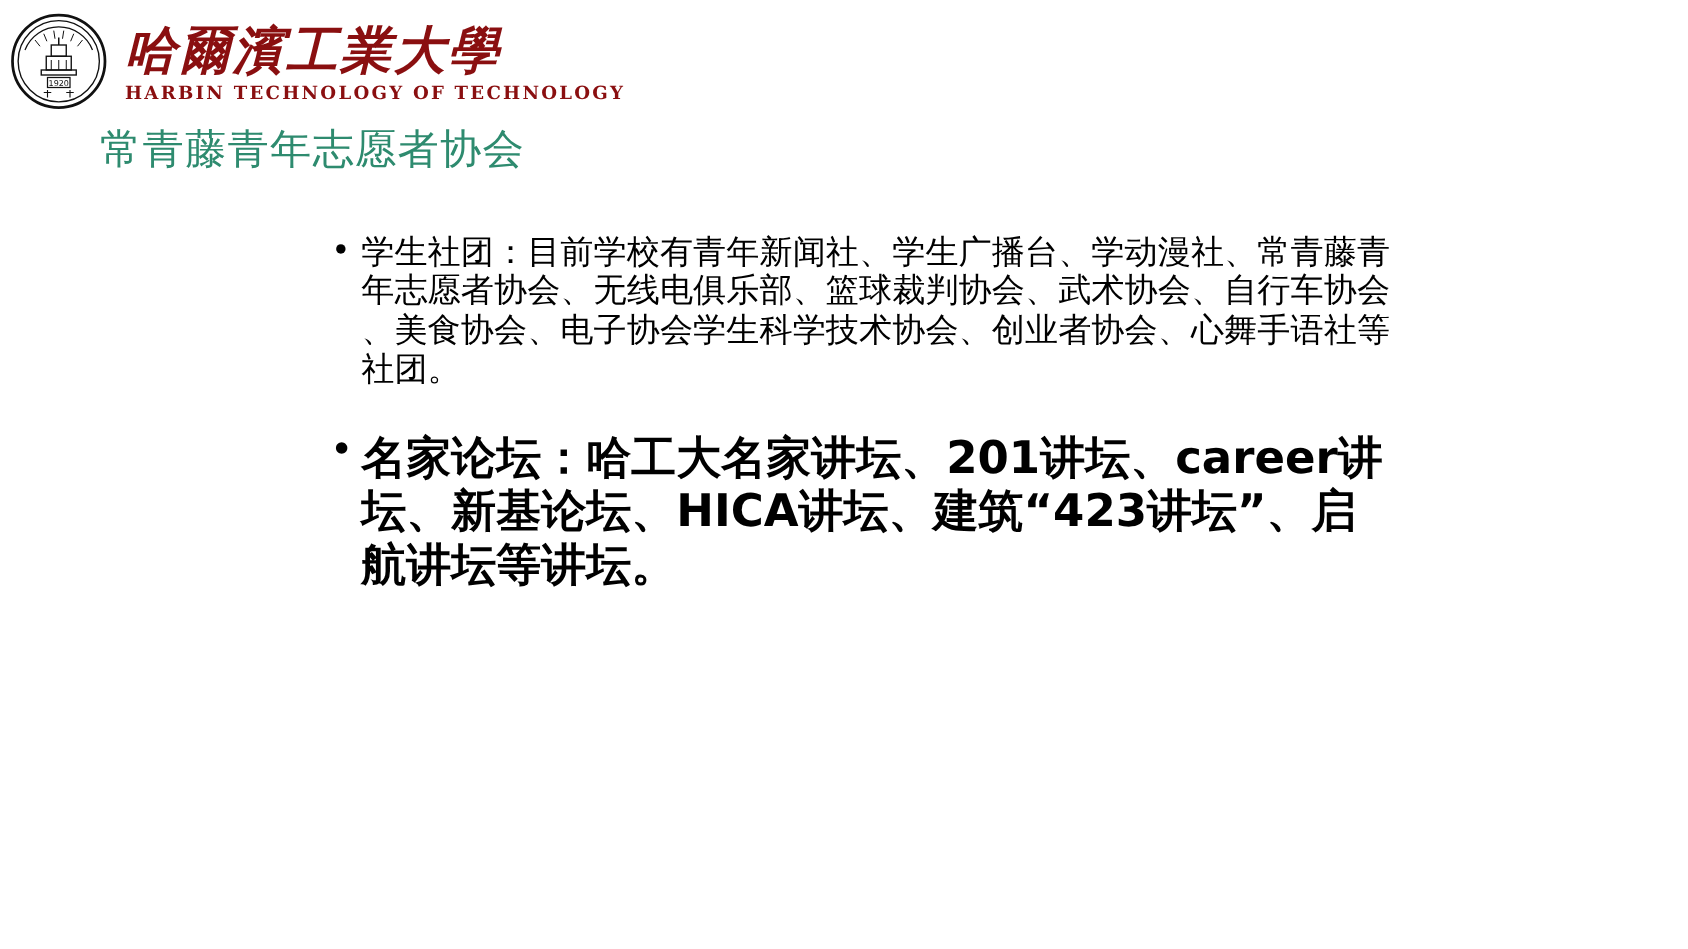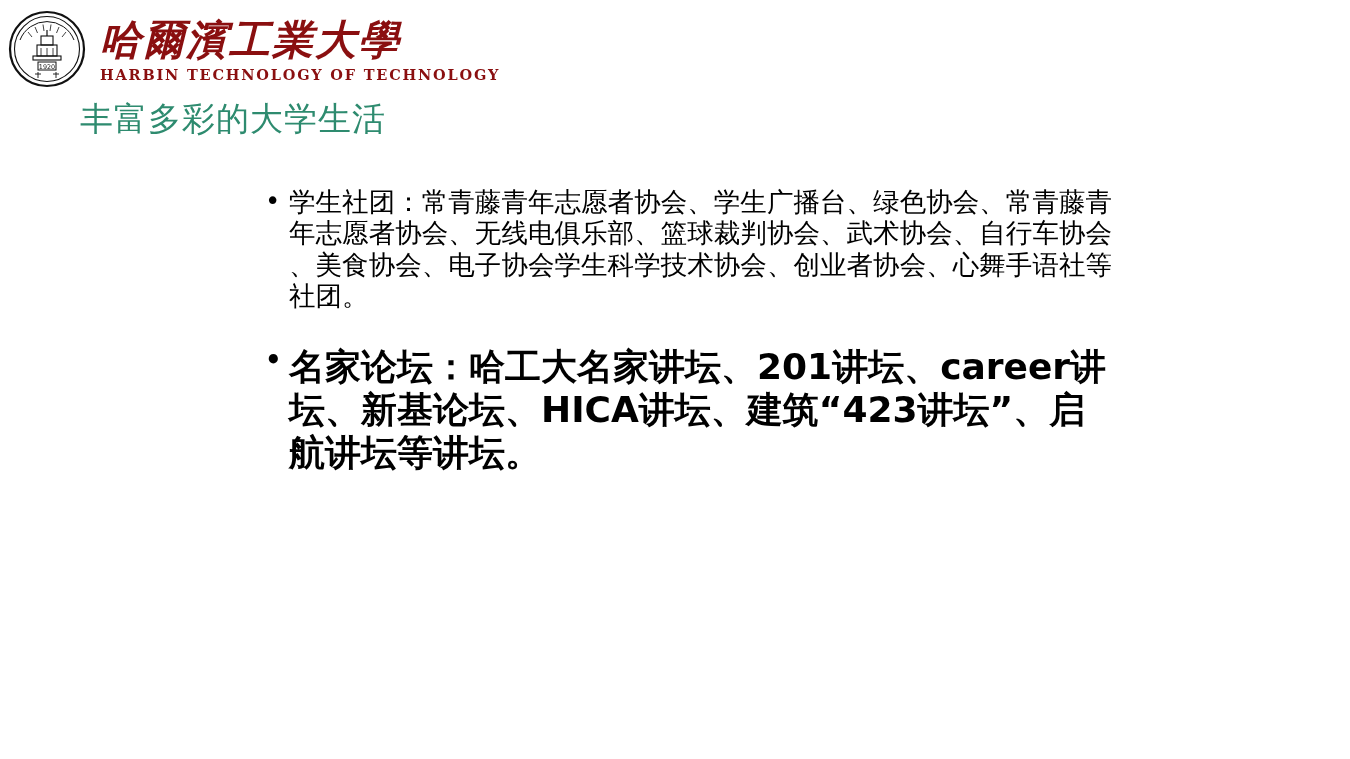--- a/index.html
+++ b/index.html
@@ -147,20 +147,20 @@
         <line x1="48" y1="62" x2="48" y2="68"></line>
       </g>
     </svg>
   </div>
   <div class="logo-text">
     <div class="logo-cn">哈爾濱工業大學</div>
     <div class="logo-en">HARBIN TECHNOLOGY OF TECHNOLOGY</div>
   </div>
 </div>
 
-<div class="slide-title">丰富多彩的大学生活</div>
+<div class="slide-title">常青藤青年志愿者协会</div>
 
 <div class="content">
   <ul class="bullets">
-    <li class="para">学生社团：常青藤青年志愿者协会、学生广播台、绿色协会、常青藤青年志愿者协会、无线电俱乐部、篮球裁判协会、武术协会、自行车协会 、美食协会、电子协会学生科学技术协会、创业者协会、心舞手语社等社团。</li>
+    <li class="para">学生社团：目前学校有青年新闻社、学生广播台、学动漫社、常青藤青年志愿者协会、无线电俱乐部、篮球裁判协会、武术协会、自行车协会 、美食协会、电子协会学生科学技术协会、创业者协会、心舞手语社等社团。</li>
     <li class="highlight"> 名家论坛：哈工大名家讲坛、201讲坛、career讲坛、新基论坛、HICA讲坛、建筑“423讲坛”、启航讲坛等讲坛。</li>
   </ul>
 </div>
 
 </body></html>

